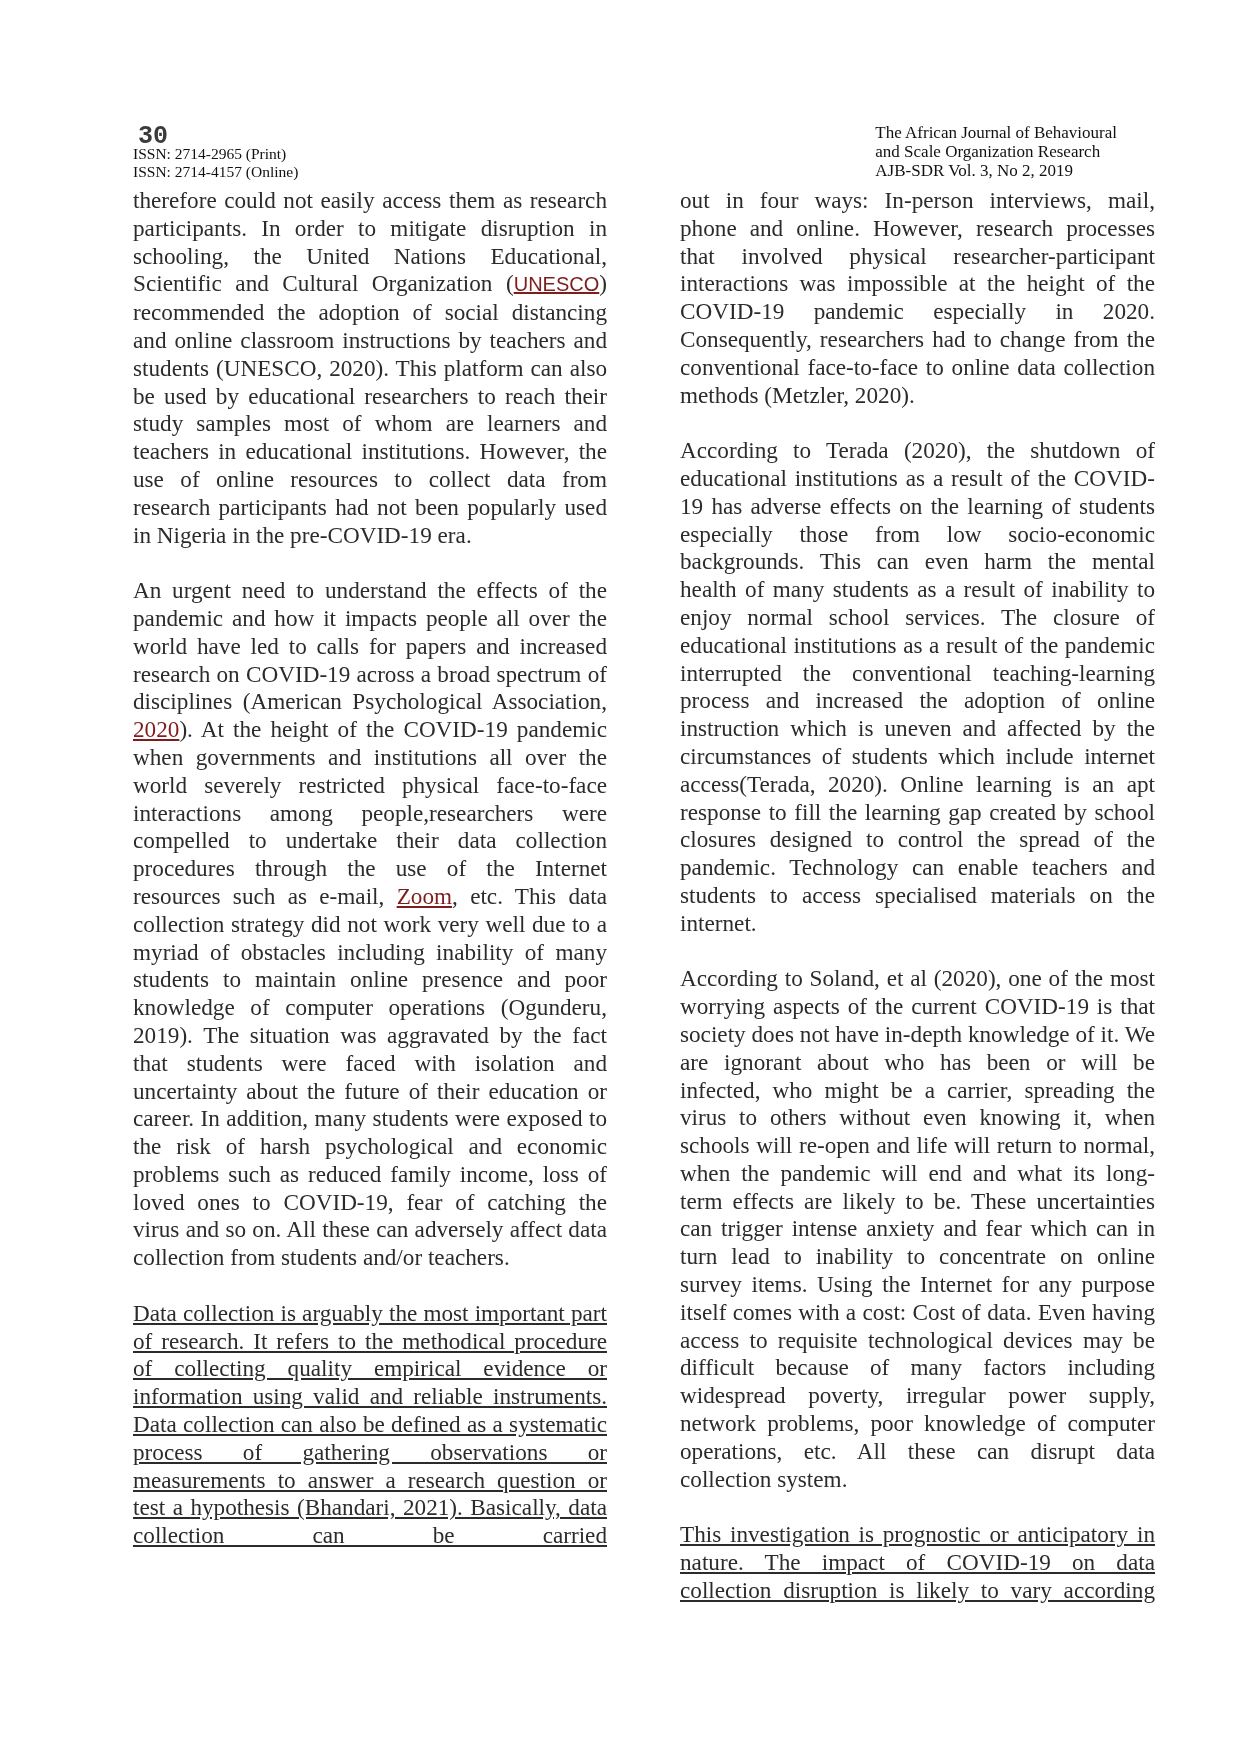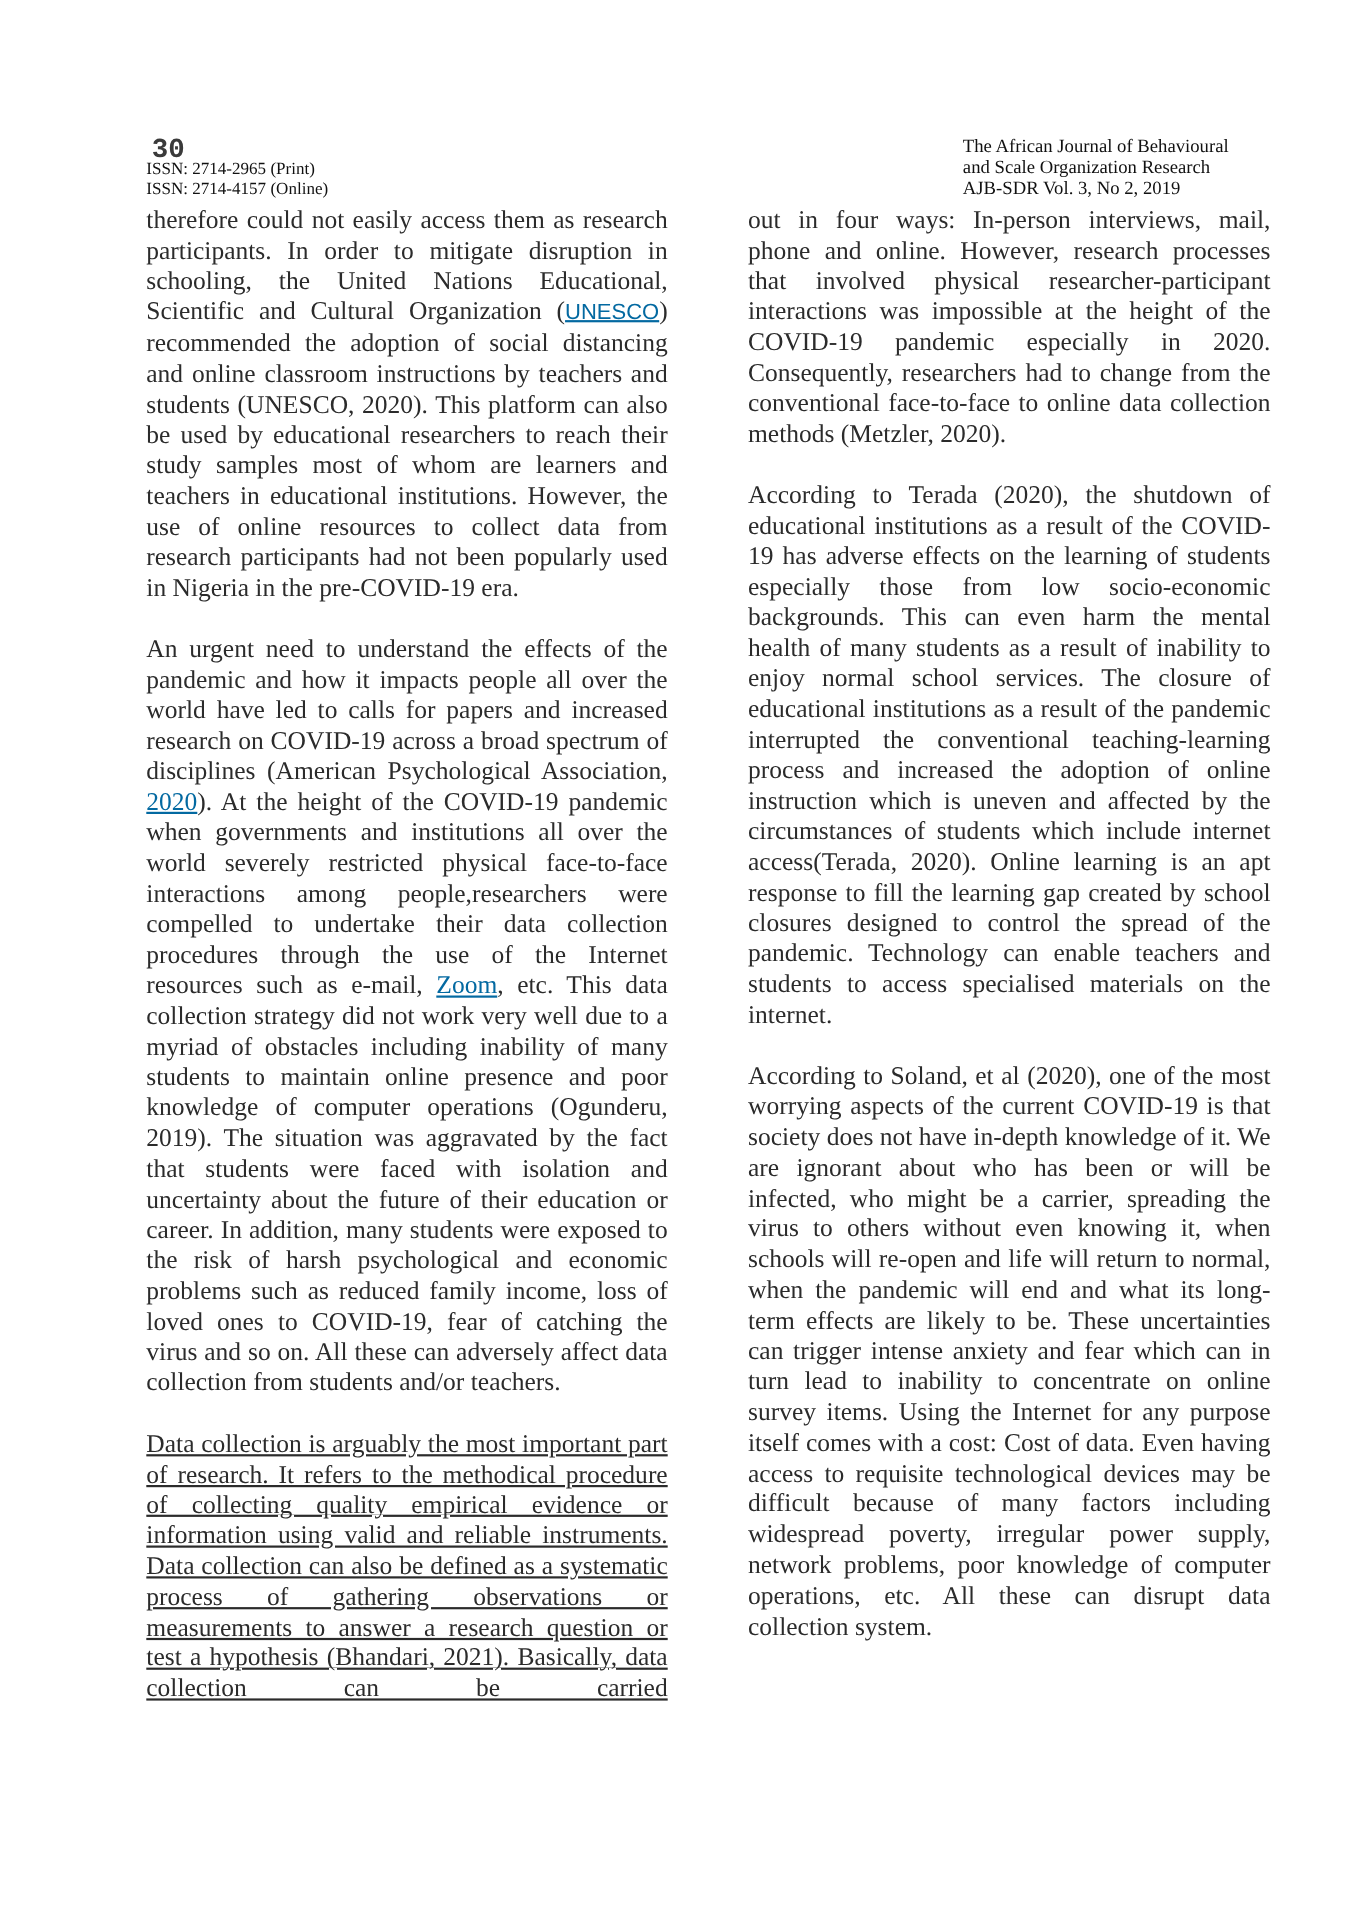--- a/index.html
+++ b/index.html
@@ -6,21 +6,21 @@
   body { width: 1241px; height: 1754px; position: relative; overflow: hidden; color: #2b2b2b; }
   .page-num { position: absolute; left: 138px; top: 124px; font-family: Liberation Mono, monospace; font-weight: bold; font-size: 25px; color: #3a3a3a; line-height: 1; }
   .issn { position: absolute; left: 133px; top: 145px; font-family: "Liberation Serif", serif; font-weight: normal; font-size: 15.5px; color: #111; line-height: 18px; }
   .journal { position: absolute; right: 124px; top: 123px; text-align: left; font-family: "Liberation Serif", serif; font-size: 17px; color: #111; line-height: 19px; }
   .col { position: absolute; top: 187px; width: 474px; font-family: "Liberation Serif", serif; font-size: 23.2px; line-height: 27.8px; color: #2b2b2b; }
   .col.left { left: 133px; }
   .col.right { left: 634px; width: 475px; margin-left: 46px; }
   .col p { margin: 0 0 27.8px 0; text-align: justify; text-align-last: left; hyphens: none; }
   .col p:last-child { margin-bottom: 0; }
   .col p.cont-end { text-align-last: justify; text-decoration: underline; }
-  a.link { color: #0369a1; }
+  a.link { color: #7f1d1d; }
   a.link.sans { font-family: "Liberation Sans", sans-serif; font-size: 20px; }
 </style>
 </head>
 <body>
 
 <div class="page-num">30</div>
 <div class="issn">
   <div>ISSN: 2714-2965 (Print)</div>
   <div>ISSN: 2714-4157 (Online)</div>
 </div>
@@ -33,13 +33,14 @@
 <div class="col left">
   <p><span>therefore could not easily access them as research participants. In order to mitigate disruption in schooling, the United Nations Educational, Scientific and Cultural Organization (</span><a class="link sans" href="#">UNESCO</a><span>) recommended the adoption of social distancing and online classroom instructions by teachers and students (UNESCO, 2020). This platform can also be used by educational researchers to reach their study samples most of whom are learners and teachers in educational institutions. However, the use of online resources to collect data from research participants had not been popularly used in Nigeria in the pre-COVID-19 era.</span></p>
   <p><span>An urgent need to understand the effects of the pandemic and how it impacts people all over the world have led to calls for papers and increased research on COVID-19 across a broad spectrum of disciplines (American Psychological Association, </span><a class="link" href="#">2020</a><span>). At the height of the COVID-19 pandemic when governments and institutions all over the world severely restricted physical face-to-face interactions among people,researchers were compelled to undertake their data collection procedures through the use of the Internet resources such as e-mail, </span><a class="link" href="#">Zoom</a><span>, etc. This data collection strategy did not work very well due to a myriad of obstacles including inability of many students to maintain online presence and poor knowledge of computer operations (Ogunderu, 2019). The situation was aggravated by the fact that students were faced with isolation and uncertainty about the future of their education or career. In addition, many students were exposed to the risk of harsh psychological and economic problems such as reduced family income, loss of loved ones to COVID-19, fear of catching the virus and so on. All these can adversely affect data collection from students and/or teachers.</span></p>
   <p class="cont-end">Data collection is arguably the most important part of research. It refers to the methodical procedure of collecting quality empirical evidence or information using valid and reliable instruments. Data collection can also be defined as a systematic process of gathering observations or measurements to answer a research question or test a hypothesis (Bhandari, 2021). Basically, data collection can be carried</p>
 </div>
 
 <div class="col right">
   <p>out in four ways: In-person interviews, mail, phone and online. However, research processes that involved physical researcher-participant interactions was impossible at the height of the COVID-19 pandemic especially in 2020. Consequently, researchers had to change from the conventional face-to-face to online data collection methods (Metzler, 2020).</p>
   <p>According to Terada (2020), the shutdown of educational institutions as a result of the COVID-19 has adverse effects on the learning of students especially those from low socio-economic backgrounds. This can even harm the mental health of many students as a result of inability to enjoy normal school services. The closure of educational institutions as a result of the pandemic interrupted the conventional teaching-learning process and increased the adoption of online instruction which is uneven and affected by the circumstances of students which include internet access(Terada, 2020). Online learning is an apt response to fill the learning gap created by school closures designed to control the spread of the pandemic. Technology can enable teachers and students to access specialised materials on the internet.</p>
   <p>According to Soland, et al (2020), one of the most worrying aspects of the current COVID-19 is that society does not have in-depth knowledge of it. We are ignorant about who has been or will be infected, who might be a carrier, spreading the virus to others without even knowing it, when schools will re-open and life will return to normal, when the pandemic will end and what its long-term effects are likely to be. These uncertainties can trigger intense anxiety and fear which can in turn lead to inability to concentrate on online survey items. Using the Internet for any purpose itself comes with a cost: Cost of data. Even having access to requisite technological devices may be difficult because of many factors including widespread poverty, irregular power supply, network problems, poor knowledge of computer operations, etc. All these can disrupt data collection system.</p>
+  <p class="cont-end">This investigation is prognostic or anticipatory in nature. The impact of COVID-19 on data collection disruption is likely to vary according</p>
 </div>
 
 </body></html>

